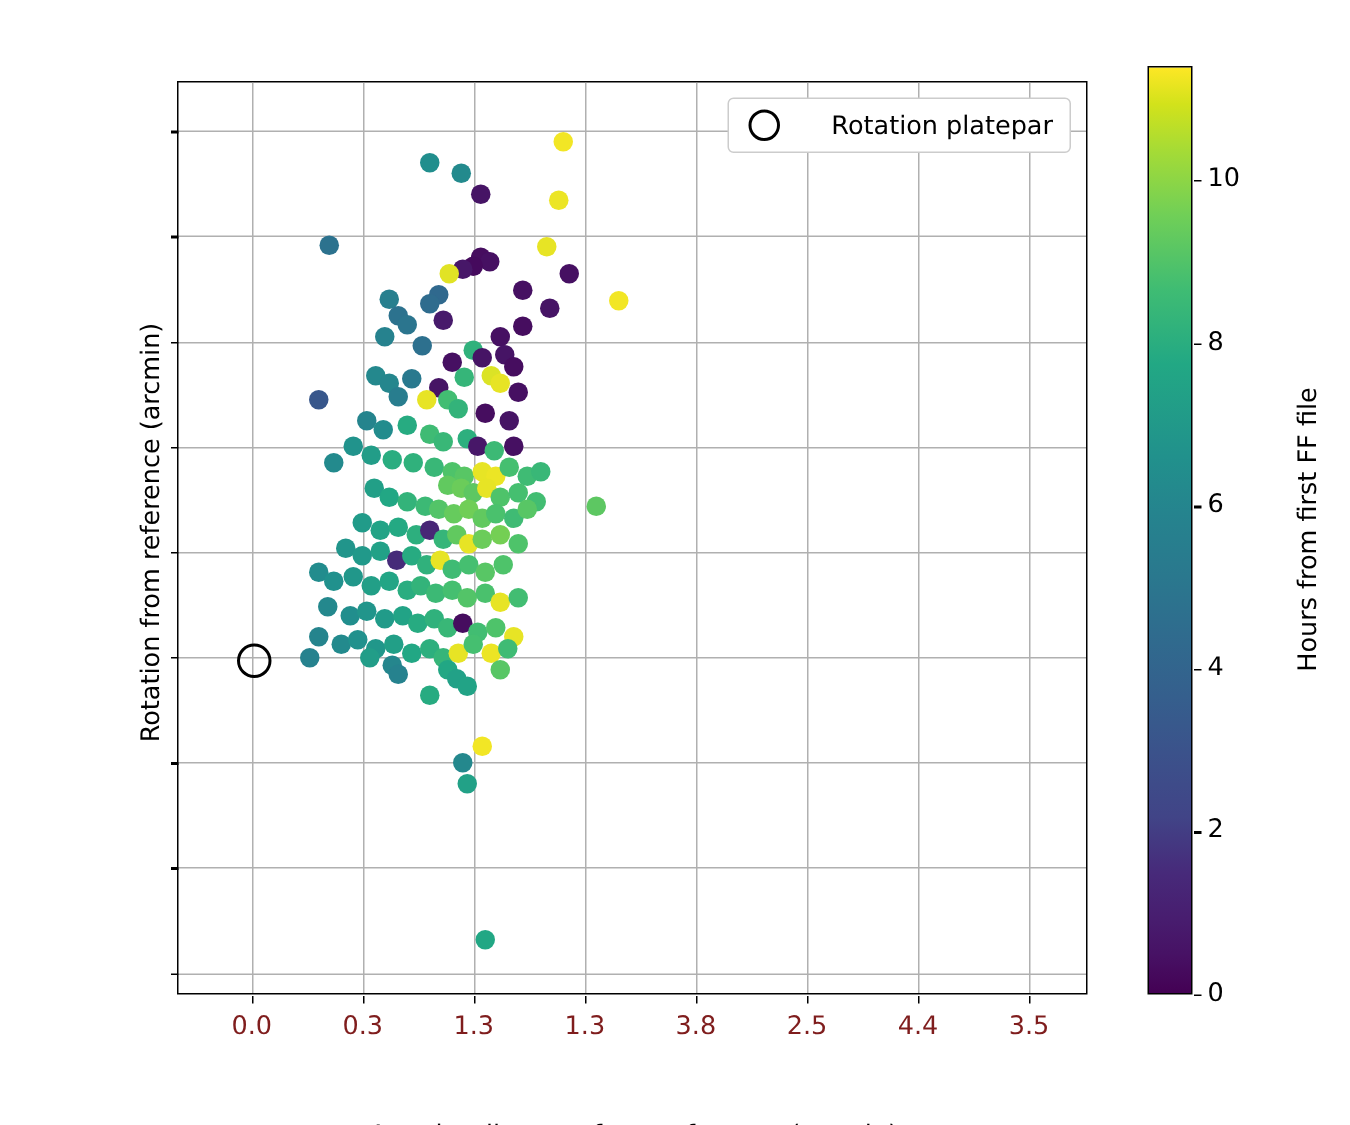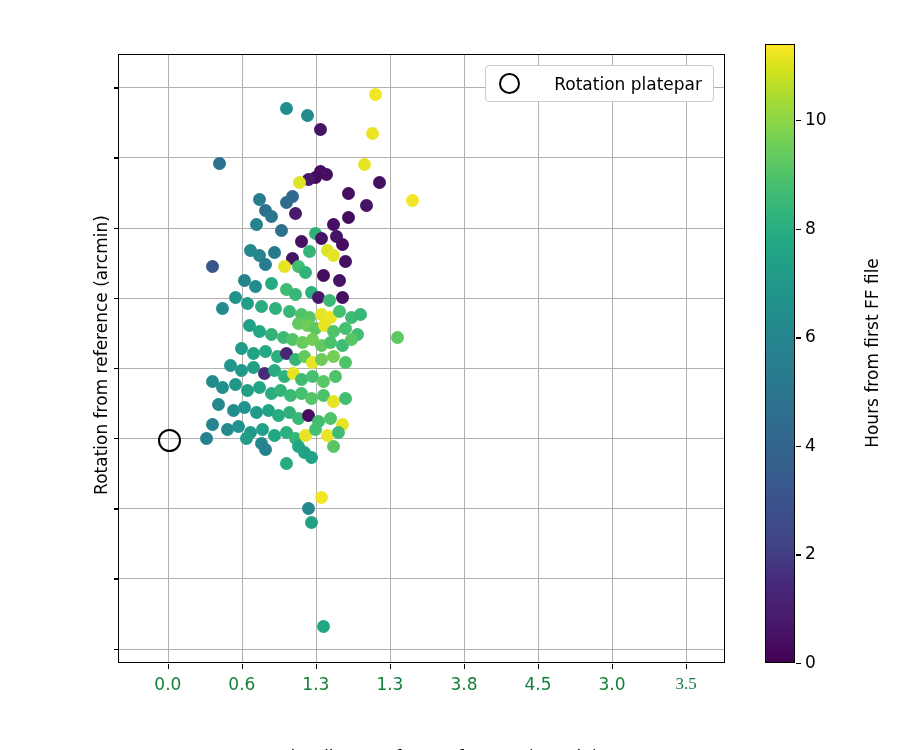--- a/index.html
+++ b/index.html
@@ -28,21 +28,21 @@
   #plotlayer{position:absolute;inset:0;overflow:hidden;}
   .pt{position:absolute;border-radius:50%;width:13px;height:13px;margin-left:-6.5px;margin-top:-6.5px;}
   .refmark{
     position:absolute;width:19px;height:19px;margin-left:-9.5px;margin-top:-9.5px;
     border:2px solid #000;border-radius:50%;background:transparent;
   }
 
   
   .tick-y{position:absolute;left:-5px;width:5px;height:1.3px;background:#000;}
   .tick-x{position:absolute;top:609px;width:1.3px;height:5px;background:#000;}
-  .tl-x{position:absolute;width:60px;margin-left:-30px;text-align:center;font-size:17px;color:#15803d;}
+  .tl-x{position:absolute;width:60px;margin-left:-30px;text-align:center;font-size:17px;color:#7f1d1d;}
 
   #ylabel{
     position:absolute;left:-18px;top:300px;font-size:17px;color:#000;
     transform:translate(-50%,-50%) rotate(-90deg);white-space:nowrap;
   }
   #xlabel{
     position:absolute;left:0;width:607px;top:692px;text-align:center;font-size:17px;color:#000;
   }
 
   
@@ -271,33 +271,33 @@
         <div class="tick-y" style="top: 312.92px;"></div>
         <div class="tick-y" style="top: 242.76px;"></div>
         <div class="tick-y" style="top: 172.6px;"></div>
         <div class="tick-y" style="top: 102.44px;"></div>
         <div class="tick-y" style="top: 32.27px;"></div>
       </div>
     <div id="ticks-x">
         <div class="tick-x" style="left: 48.86px;"></div>
         <div class="tl-x" style="left: 48.86px; top: 619px;">0.0</div>
         <div class="tick-x" style="left: 122.88px;"></div>
-        <div class="tl-x" style="left: 122.88px; top: 619px;">0.6</div>
+        <div class="tl-x" style="left: 122.88px; top: 619px;">0.3</div>
         <div class="tick-x" style="left: 196.9px;"></div>
         <div class="tl-x" style="left: 196.9px; top: 619px;">1.3</div>
         <div class="tick-x" style="left: 270.93px;"></div>
         <div class="tl-x" style="left: 270.93px; top: 619px;">1.3</div>
         <div class="tick-x" style="left: 344.95px;"></div>
         <div class="tl-x" style="left: 344.95px; top: 619px;">3.8</div>
         <div class="tick-x" style="left: 418.98px;"></div>
-        <div class="tl-x" style="left: 418.98px; top: 619px;">4.5</div>
+        <div class="tl-x" style="left: 418.98px; top: 619px;">2.5</div>
         <div class="tick-x" style="left: 493px;"></div>
-        <div class="tl-x" style="left: 493px; top: 619px;">3.0</div>
+        <div class="tl-x" style="left: 493px; top: 619px;">4.4</div>
         <div class="tick-x" style="left: 567.03px;"></div>
-        <div class="tl-x" style="left: 567.03px; top: 619px; font-family: Liberation Serif, serif;">3.5</div>
+        <div class="tl-x" style="left: 567.03px; top: 619px;">3.5</div>
       </div>
     <div id="ylabel">Rotation from reference (arcmin)</div>
     <div id="xlabel">Angular distance from reference (arcmin)</div>
 
     <div id="legend">
       <span class="lmark"></span>
       <span class="ltext">Rotation platepar</span>
     </div>
   </div>
 

